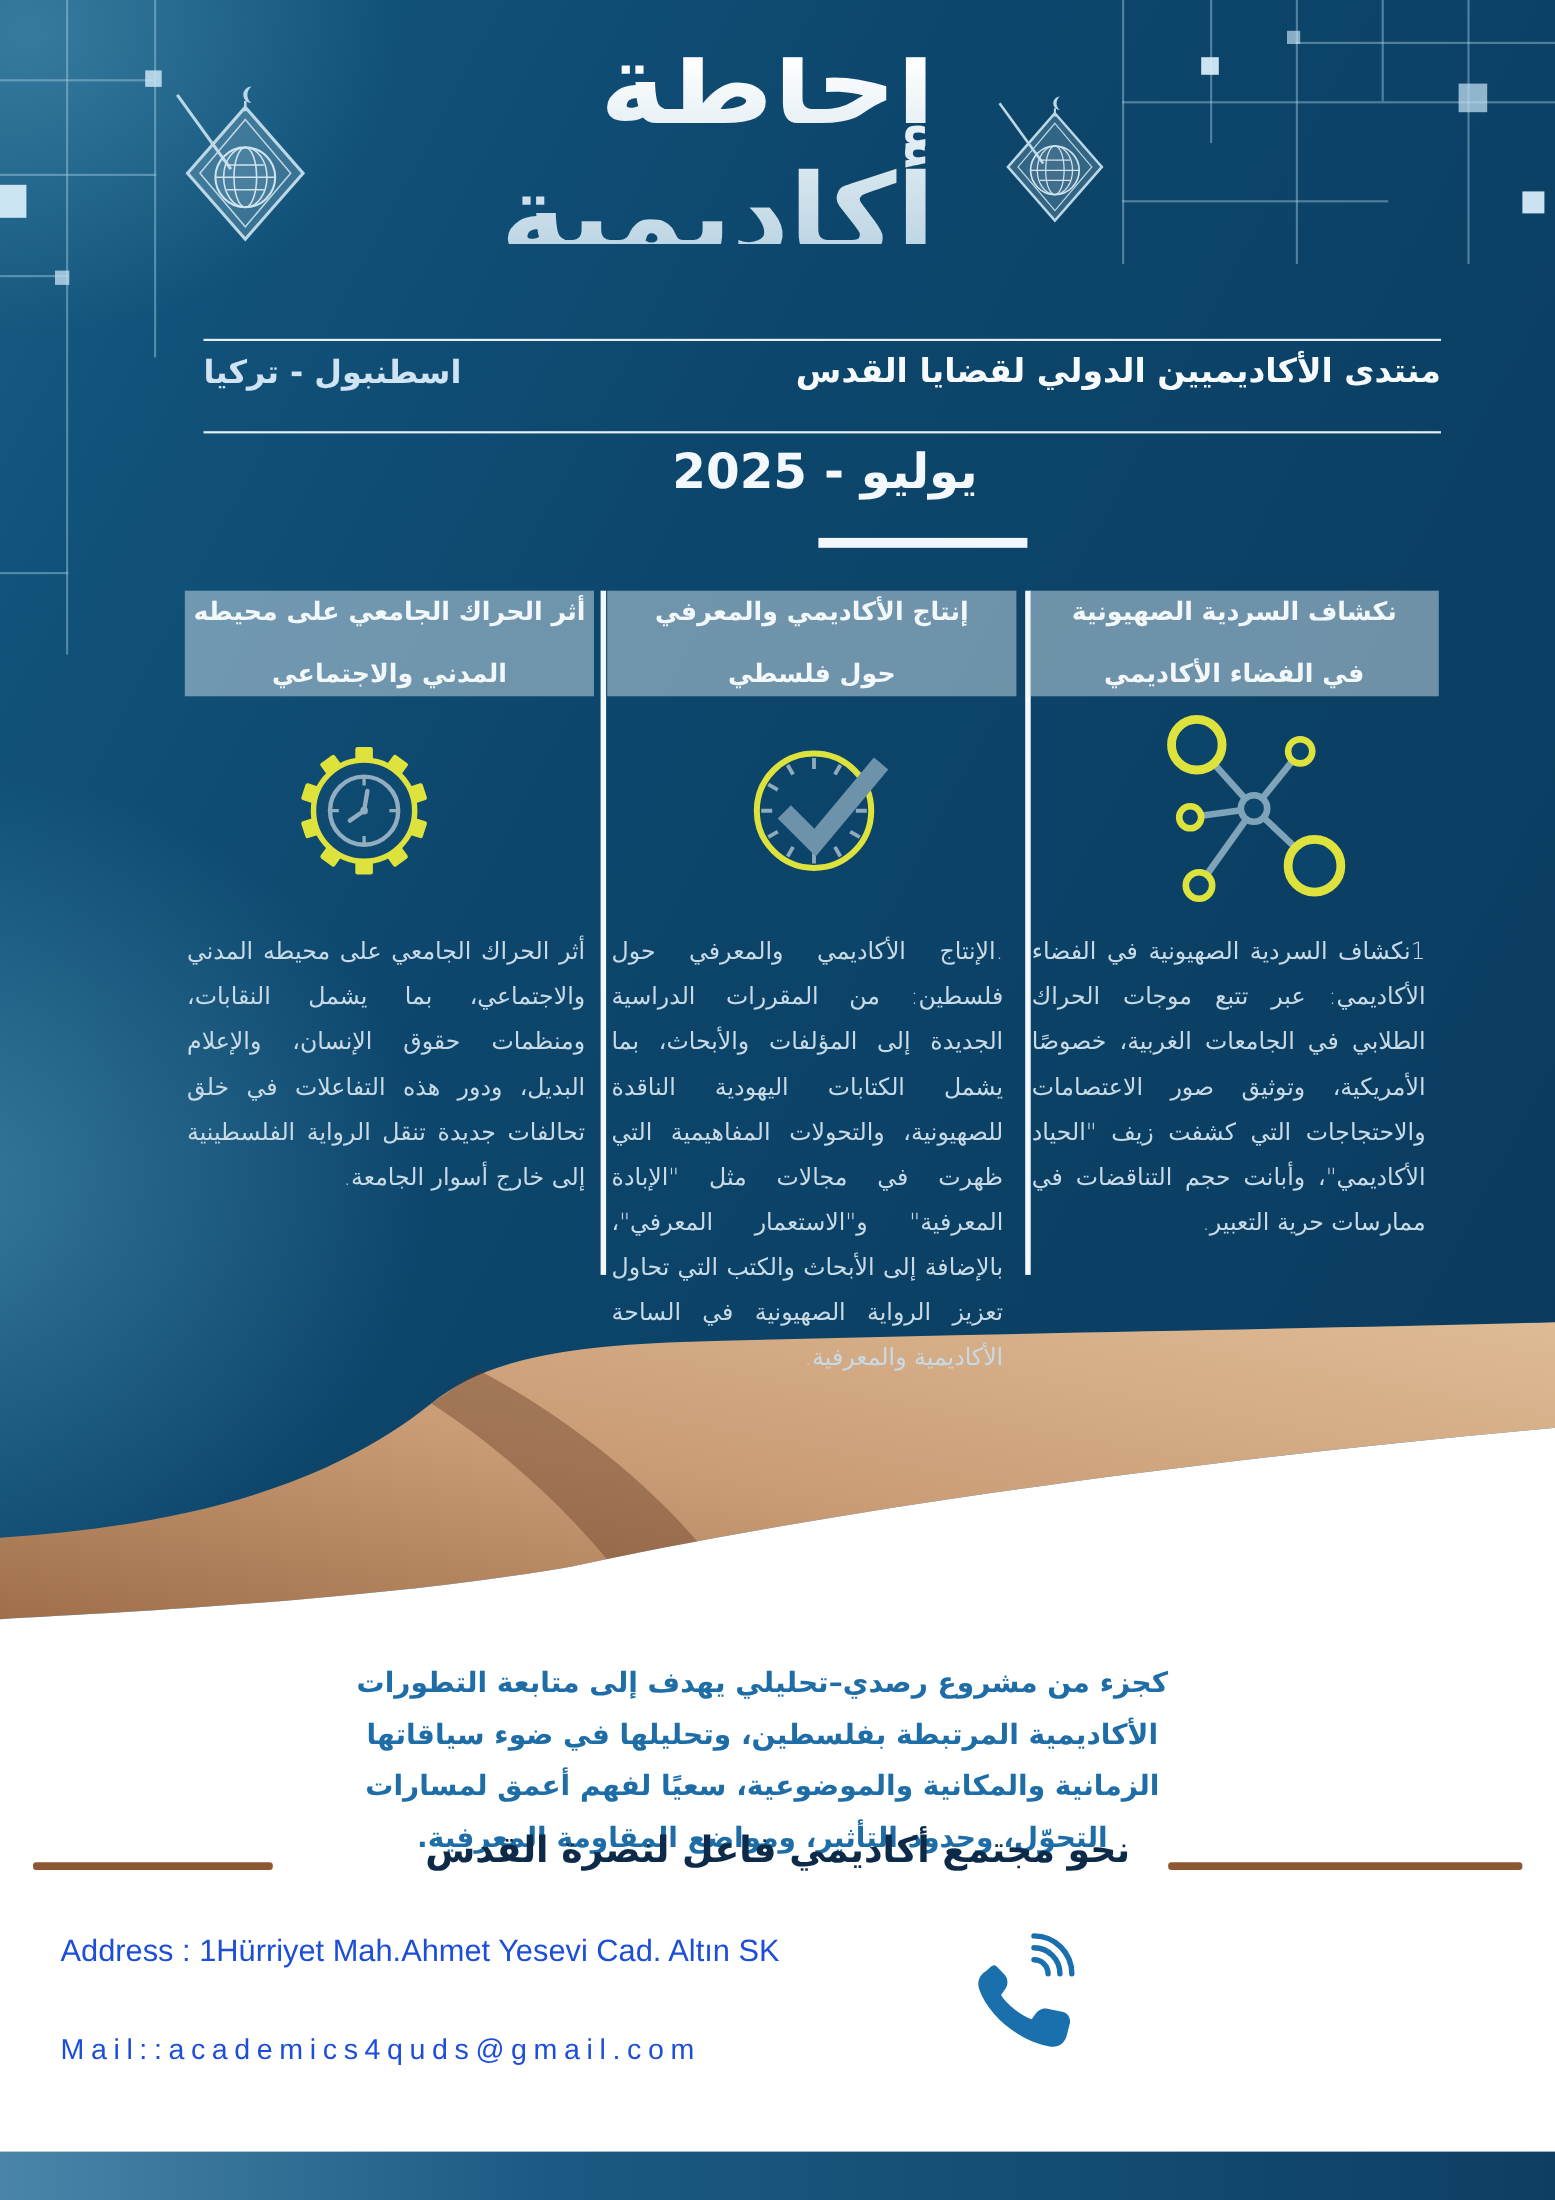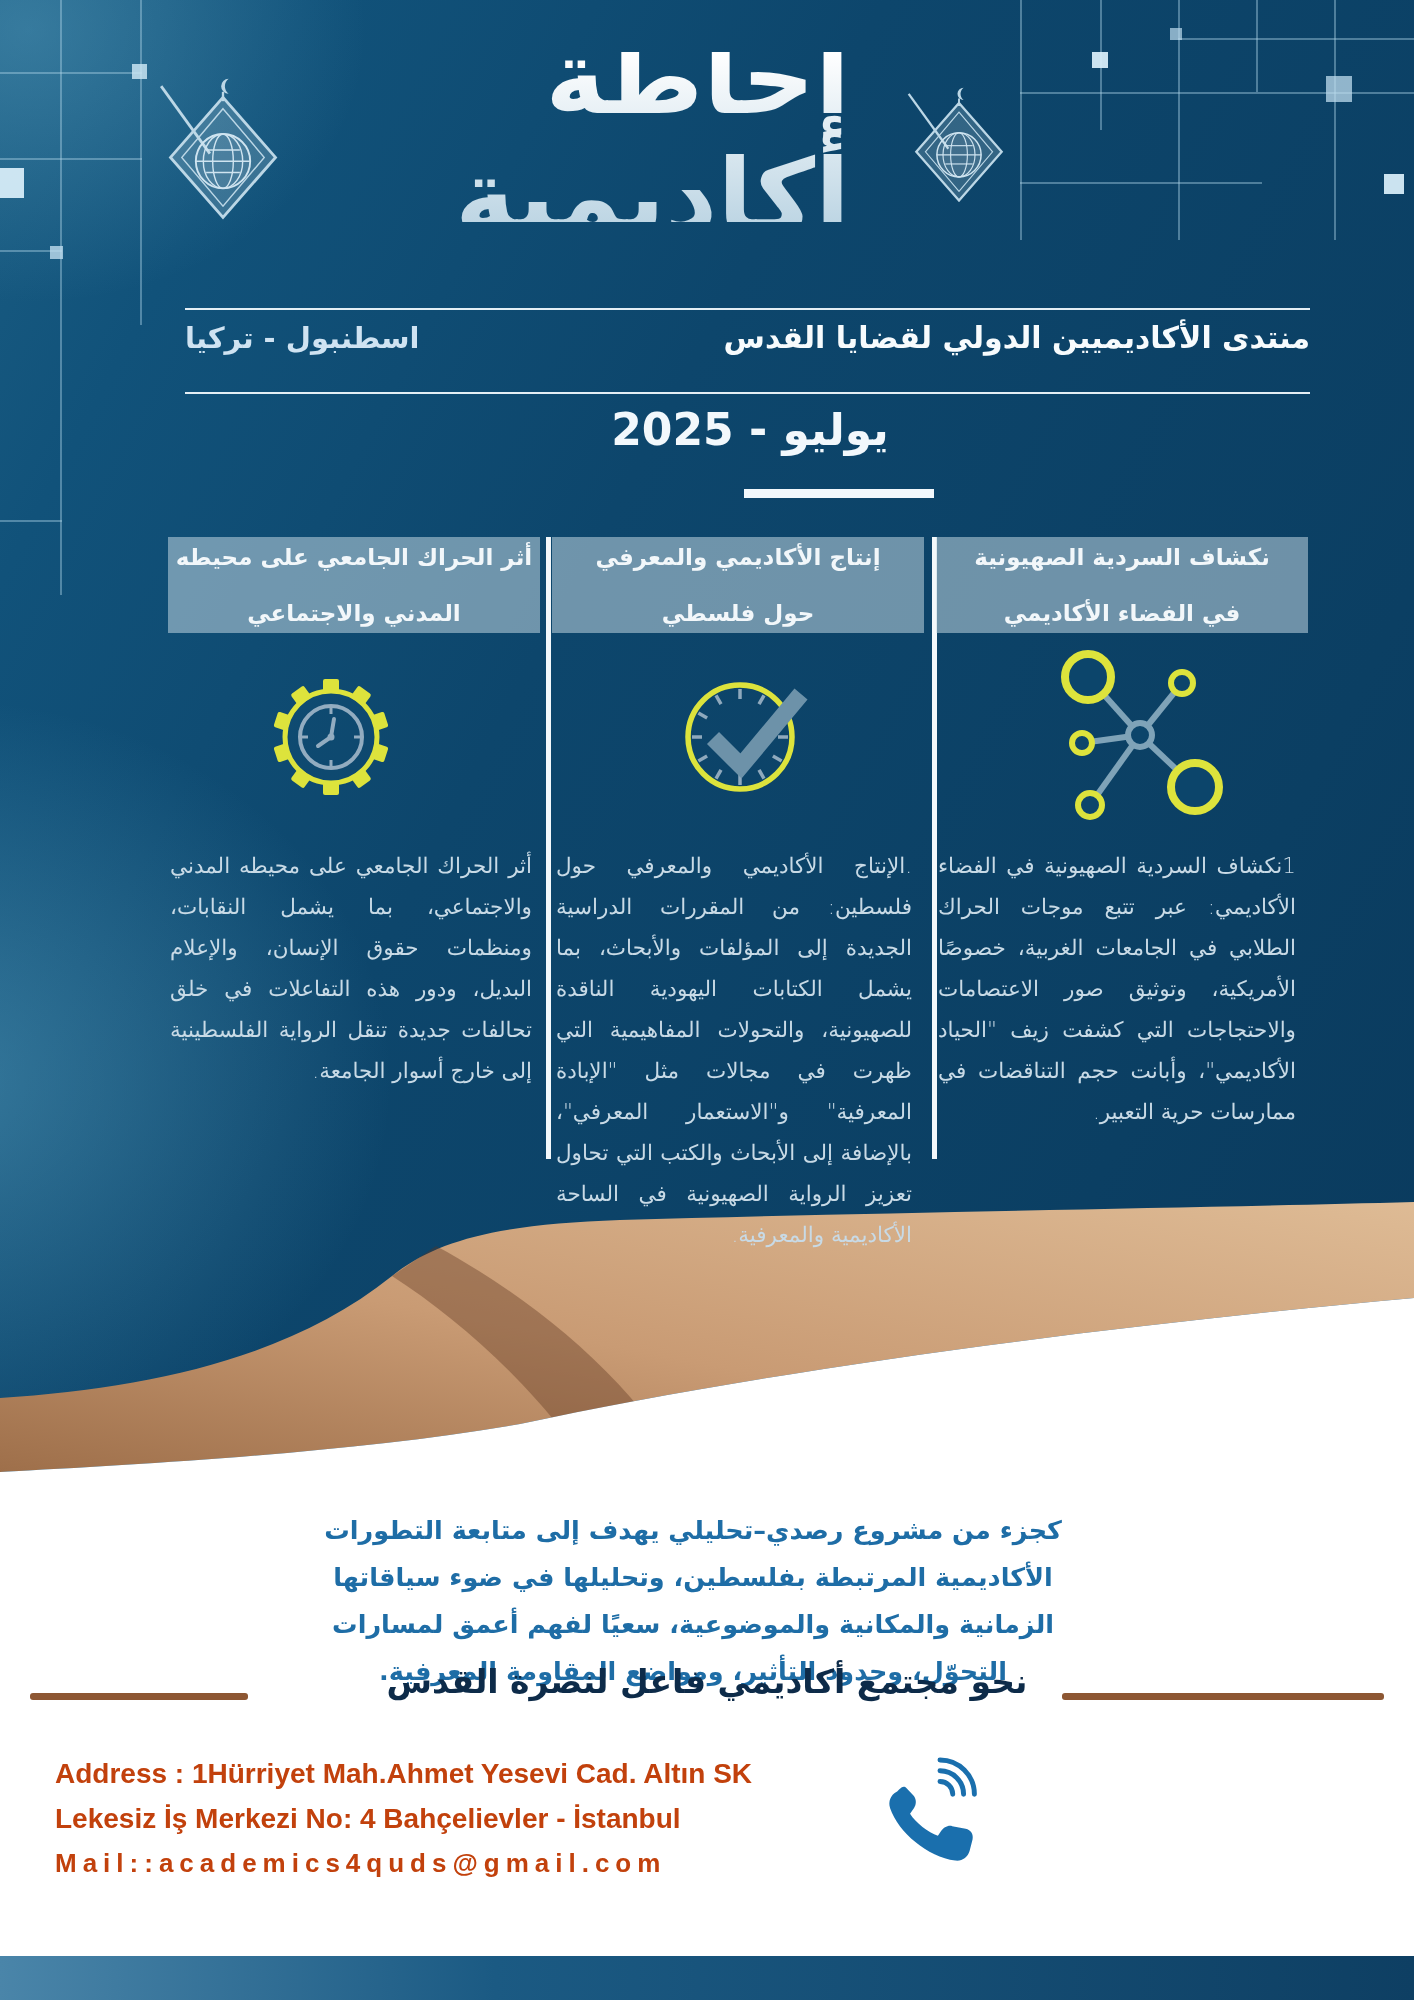--- a/index.html
+++ b/index.html
@@ -39,22 +39,22 @@
   .col-body{position:absolute;top:845px;direction:rtl;text-align:justify;
     font-size:21.5px;line-height:41px;color:#c8dae6;font-weight:300;z-index:2;}
   
   .wave{position:absolute;left:0;top:1040px;z-index:1;}
   
   .about-par{position:absolute;left:287px;top:1460px;width:812px;direction:rtl;text-align:center;
     font-size:25.5px;line-height:47px;font-weight:bold;color:#1e6da6;}
   .slogan{position:absolute;left:0;top:1662px;width:1414px;text-align:center;direction:rtl;
     font-size:33px;font-weight:bold;color:#0d2b49;}
   .brown-rule{position:absolute;top:1693px;height:7px;background:#8d5733;border-radius:3px;}
-  .addr{position:absolute;left:55px;color:#c2410c;font-family:"Liberation Sans",sans-serif;
-    font-size:28px;font-weight:700;}
+  .addr{position:absolute;left:55px;color:#1d4ed8;font-family:"Liberation Sans",sans-serif;
+    font-size:28px;font-weight:400;}
   .mail{letter-spacing:6px;font-size:26px;}
   .phone-number{position:absolute;left:1020px;top:1793px;font-size:38px;font-weight:bold;
     color:#0f4e7f;font-family:"Liberation Sans",sans-serif;white-space:nowrap;}
   .bottom-bar{position:absolute;left:0;top:1956px;width:1414px;height:44px;
     background:linear-gradient(90deg,#4a85a9 0%,#1b5a83 35%,#0e3f63 100%);}
 </style>
 </head>
 <body>
 
 <svg width="0" height="0" style="position:absolute">
@@ -216,21 +216,20 @@
     <div class="col-body" style="left:556px;width:356px" lang="ar">.الإنتاج الأكاديمي والمعرفي حول فلسطين: من المقررات الدراسية الجديدة إلى المؤلفات والأبحاث، بما يشمل الكتابات اليهودية الناقدة للصهيونية، والتحولات المفاهيمية التي ظهرت في مجالات مثل "الإبادة المعرفية" و"الاستعمار المعرفي"، بالإضافة إلى الأبحاث والكتب التي تحاول تعزيز الرواية الصهيونية في الساحة الأكاديمية والمعرفية.</div>
     <div class="col-body" style="left:170px;width:362px" lang="ar">أثر الحراك الجامعي على محيطه المدني والاجتماعي، بما يشمل النقابات، ومنظمات حقوق الإنسان، والإعلام البديل، ودور هذه التفاعلات في خلق تحالفات جديدة تنقل الرواية الفلسطينية إلى خارج أسوار الجامعة.</div>
   </div>
 
   <div class="about-par" lang="ar">إحاطة شهرية يُصدرها منتدى الأكاديميين الدولي لقضايا القدس ، كجزء من مشروع رصدي–تحليلي يهدف إلى متابعة التطورات الأكاديمية المرتبطة بفلسطين، وتحليلها في ضوء سياقاتها الزمانية والمكانية والموضوعية، سعيًا لفهم أعمق لمسارات التحوّل، وحدود التأثير، ومواضع المقاومة المعرفية.</div>
   <div class="slogan" lang="ar">نحو مجتمع أكاديمي فاعل لنصرة القدس</div>
   <div class="brown-rule" style="left:30px;width:218px"></div>
   <div class="brown-rule" style="left:1062px;width:322px"></div>
 
   <div class="addr" style="top:1758px">Address : 1Hürriyet Mah.Ahmet Yesevi Cad. Altın SK</div>
-  <div class="addr" style="top:1803px">Lekesiz İş Merkezi No: 4 Bahçelievler - İstanbul</div>
   <div class="addr mail" style="top:1848px">Mail::academics4quds@gmail.com</div>
 
   <svg style="position:absolute;left:880px;top:1755px" width="118" height="118" viewBox="0 0 120 120">
     <g transform="translate(2,26) rotate(-10 50 40)">
       <path d="M20 6 C14 8 10 14 11 21 C15 47 40 76 67 85 C74 87 80 84 83 78 L88 67 C90 62 88 57 83 55 L70 50 C66 48 61 50 58 53 L54 57 C45 52 34 40 30 30 L35 25 C38 22 39 17 37 13 L31 4 C28 -1 24 4 20 6 Z" fill="#1a6fad"></path>
     </g>
     <g stroke="#1a6fad" stroke-width="5" fill="none" stroke-linecap="round">
       <path d="M74 40 a13 13 0 0 0 -13 -13"></path>
       <path d="M85 40 a24 24 0 0 0 -24 -24"></path>
       <path d="M96 40 a35 35 0 0 0 -35 -35"></path>

